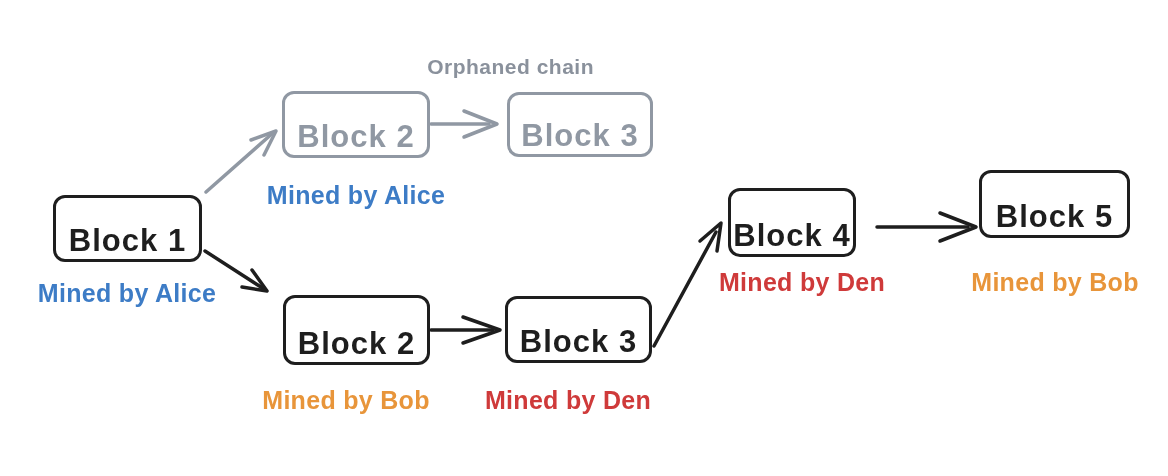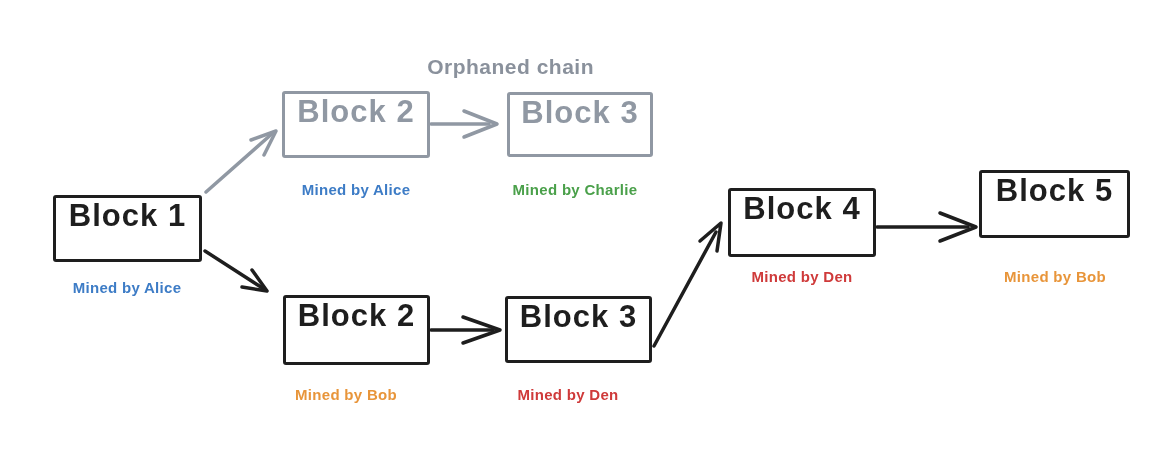--- a/index.html
+++ b/index.html
@@ -21,57 +21,57 @@
     fill: none;
     stroke: currentColor;
     stroke-width: 3.5;
     stroke-linecap: round;
     stroke-linejoin: round;
   }
   .block {
     position: absolute;
     box-sizing: border-box;
     border: 3px solid currentColor;
-    border-radius: 3px;
+    border-radius: 12px;
     background: #ffffff;
     display: flex;
-    align-items: flex-start;
+    align-items: flex-end;
     justify-content: center;
   }
   .block-label {
     font-size: 31px;
     font-weight: 600;
     letter-spacing: 1px;
     white-space: nowrap;
   }
   .miner {
     position: absolute;
     width: 220px;
     text-align: center;
-    font-size: 15px;
+    font-size: 25px;
     font-weight: 700;
     letter-spacing: 0.3px;
     white-space: nowrap;
   }
   .chain-label {
     position: absolute;
     width: 240px;
     text-align: right;
     font-size: 21px;
     font-weight: 700;
     letter-spacing: 0.5px;
     white-space: nowrap;
   }
   
   #box-block1  { left: 53px;  top: 195px; width: 149px; height: 67px; }
   #box-orphan2 { left: 282px; top: 91px;  width: 148px; height: 67px; }
   #box-orphan3 { left: 507px; top: 92px;  width: 146px; height: 65px; }
   #box-canon2  { left: 283px; top: 295px; width: 147px; height: 70px; }
   #box-canon3  { left: 505px; top: 296px; width: 147px; height: 67px; }
-  #box-block4  { left: 728px; top: 188px; width: 148px; height: 69px; }
+  #box-block4  { left: 728px; top: 188px; width: 128px; height: 69px; }
   #box-block5  { left: 979px; top: 170px; width: 151px; height: 68px; }
 
   #miner-block1  { left: 17px;  top: 279px; }
   #miner-orphan2 { left: 246px; top: 181px; }
   #miner-orphan3 { left: 465px; top: 181px; }
   #miner-canon2  { left: 236px; top: 386px; }
   #miner-canon3  { left: 458px; top: 386px; }
   #miner-block4  { left: 692px; top: 268px; }
   #miner-block5  { left: 945px; top: 268px; }
 
@@ -118,21 +118,20 @@
   <div class="miner" id="miner-block1" style="color: rgb(61, 124, 198);">Mined by Alice</div>
 
   <div class="block" id="box-orphan2" style="color: rgb(144, 152, 163);">
     <span class="block-label">Block 2</span>
   </div>
   <div class="miner" id="miner-orphan2" style="color: rgb(61, 124, 198);">Mined by Alice</div>
 
   <div class="block" id="box-orphan3" style="color: rgb(144, 152, 163);">
     <span class="block-label">Block 3</span>
   </div>
-  <div class="miner" id="miner-orphan3" style="color: rgb(74, 160, 74);">Mined by Charlie</div>
 
   <div class="block" id="box-canon2" style="color: rgb(30, 30, 30);">
     <span class="block-label">Block 2</span>
   </div>
   <div class="miner" id="miner-canon2" style="color: rgb(232, 149, 58);">Mined by Bob</div>
 
   <div class="block" id="box-canon3" style="color: rgb(30, 30, 30);">
     <span class="block-label">Block 3</span>
   </div>
   <div class="miner" id="miner-canon3" style="color: rgb(207, 58, 58);">Mined by Den</div>

